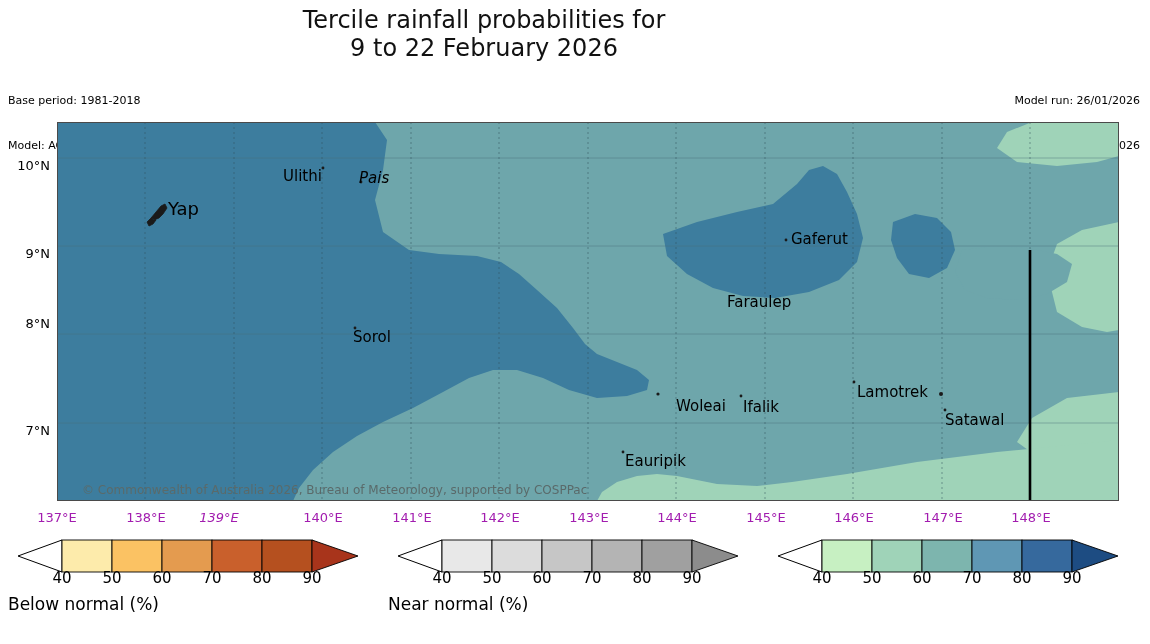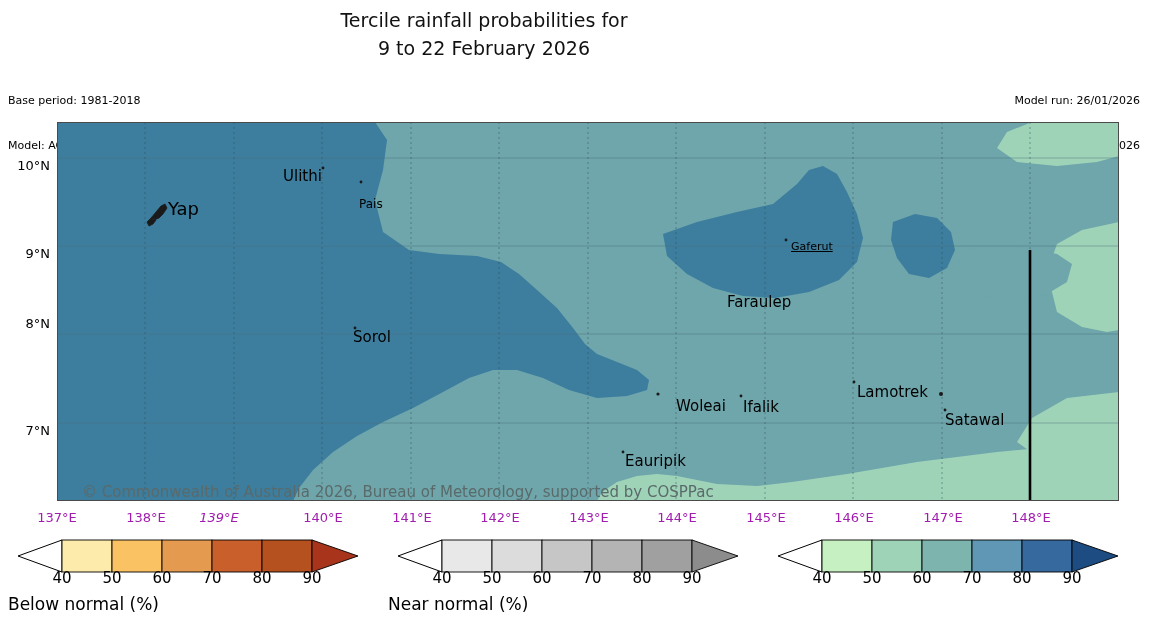--- a/index.html
+++ b/index.html
@@ -6,35 +6,35 @@
   body{
     width:1150px;height:644px;background:#ffffff;
     font-family:"DejaVu Sans","Liberation Sans",sans-serif;
     color:#000;overflow:hidden;position:relative;
   }
   .page{position:relative;width:1150px;height:644px;}
 
   
   .title{
     position:absolute;left:0;top:6px;width:968px;text-align:center;
-    font-size:19px;line-height:28px;color:#111;
+    font-size:24px;line-height:28px;color:#111;
   }
   .title div{white-space:pre;}
   .meta{position:absolute;font-size:11px;line-height:15px;color:#000;white-space:pre;}
   .meta-left{left:8px;top:63px;text-align:left;}
   .meta-right{right:10px;top:63px;text-align:right;}
 
   
   .map-wrap{position:absolute;left:57px;top:122px;width:1062px;height:379px;}
   .map-svg{display:block;width:1062px;height:379px;}
   .map-frame{position:absolute;left:0;top:0;width:1062px;height:379px;
     box-sizing:border-box;border:1px solid #4a4a4a;pointer-events:none;}
 
   .copyright{
-    position:absolute;left:25px;top:361px;font-size:15px;color:#5a6a6a;white-space:nowrap;
+    position:absolute;left:25px;top:361px;font-size:12px;color:#5a6a6a;white-space:nowrap;
   }
 
   
   .ylab{position:absolute;font-size:13px;color:#000;text-align:right;width:46px;}
   .xlab{position:absolute;font-size:13px;color:#a21caf;text-align:center;width:70px;}
 
   
   .cb{position:absolute;top:534px;width:360px;height:104px;}
   .cb svg{display:block;}
   .cb-title{
@@ -152,23 +152,23 @@
         <circle cx="888" cy="288" r="1.4"></circle>
         <circle cx="566" cy="330" r="1.4"></circle>
       </g>
     </svg>
 
     <div class="map-frame"></div>
 
     <div style="position:absolute;left:0;top:0;width:1062px;height:379px;pointer-events:none;">
       <span style="position:absolute;left:111px;top:76px;font-size:18px;">Yap</span>
       <span style="position:absolute;left:226px;top:45px;font-size:15px;">Ulithi</span>
-      <span style="position:absolute;left:302px;top:75px;font-size:12px;">Pais</span>
+      <span style="position:absolute;left:302px;top:47px;font-size:15px;font-style:italic;">Pais</span>
       <span style="position:absolute;left:296px;top:206px;font-size:15px;">Sorol</span>
-      <span style="position:absolute;left:734px;top:118px;font-size:11px;text-decoration:underline;">Gaferut</span>
+      <span style="position:absolute;left:734px;top:108px;font-size:15px;">Gaferut</span>
       <span style="position:absolute;left:670px;top:171px;font-size:15px;">Faraulep</span>
       <span style="position:absolute;left:595px;top:275px;font-size:15px;margin-left:24px;">Woleai</span>
       <span style="position:absolute;left:686px;top:276px;font-size:15px;">Ifalik</span>
       <span style="position:absolute;left:800px;top:261px;font-size:15px;">Lamotrek</span>
       <span style="position:absolute;left:888px;top:289px;font-size:15px;">Satawal</span>
       <span style="position:absolute;left:568px;top:330px;font-size:15px;">Eauripik</span>
     </div>
 
     <div class="copyright">© Commonwealth of Australia 2026, Bureau of Meteorology, supported by COSPPac</div>
   </div>

